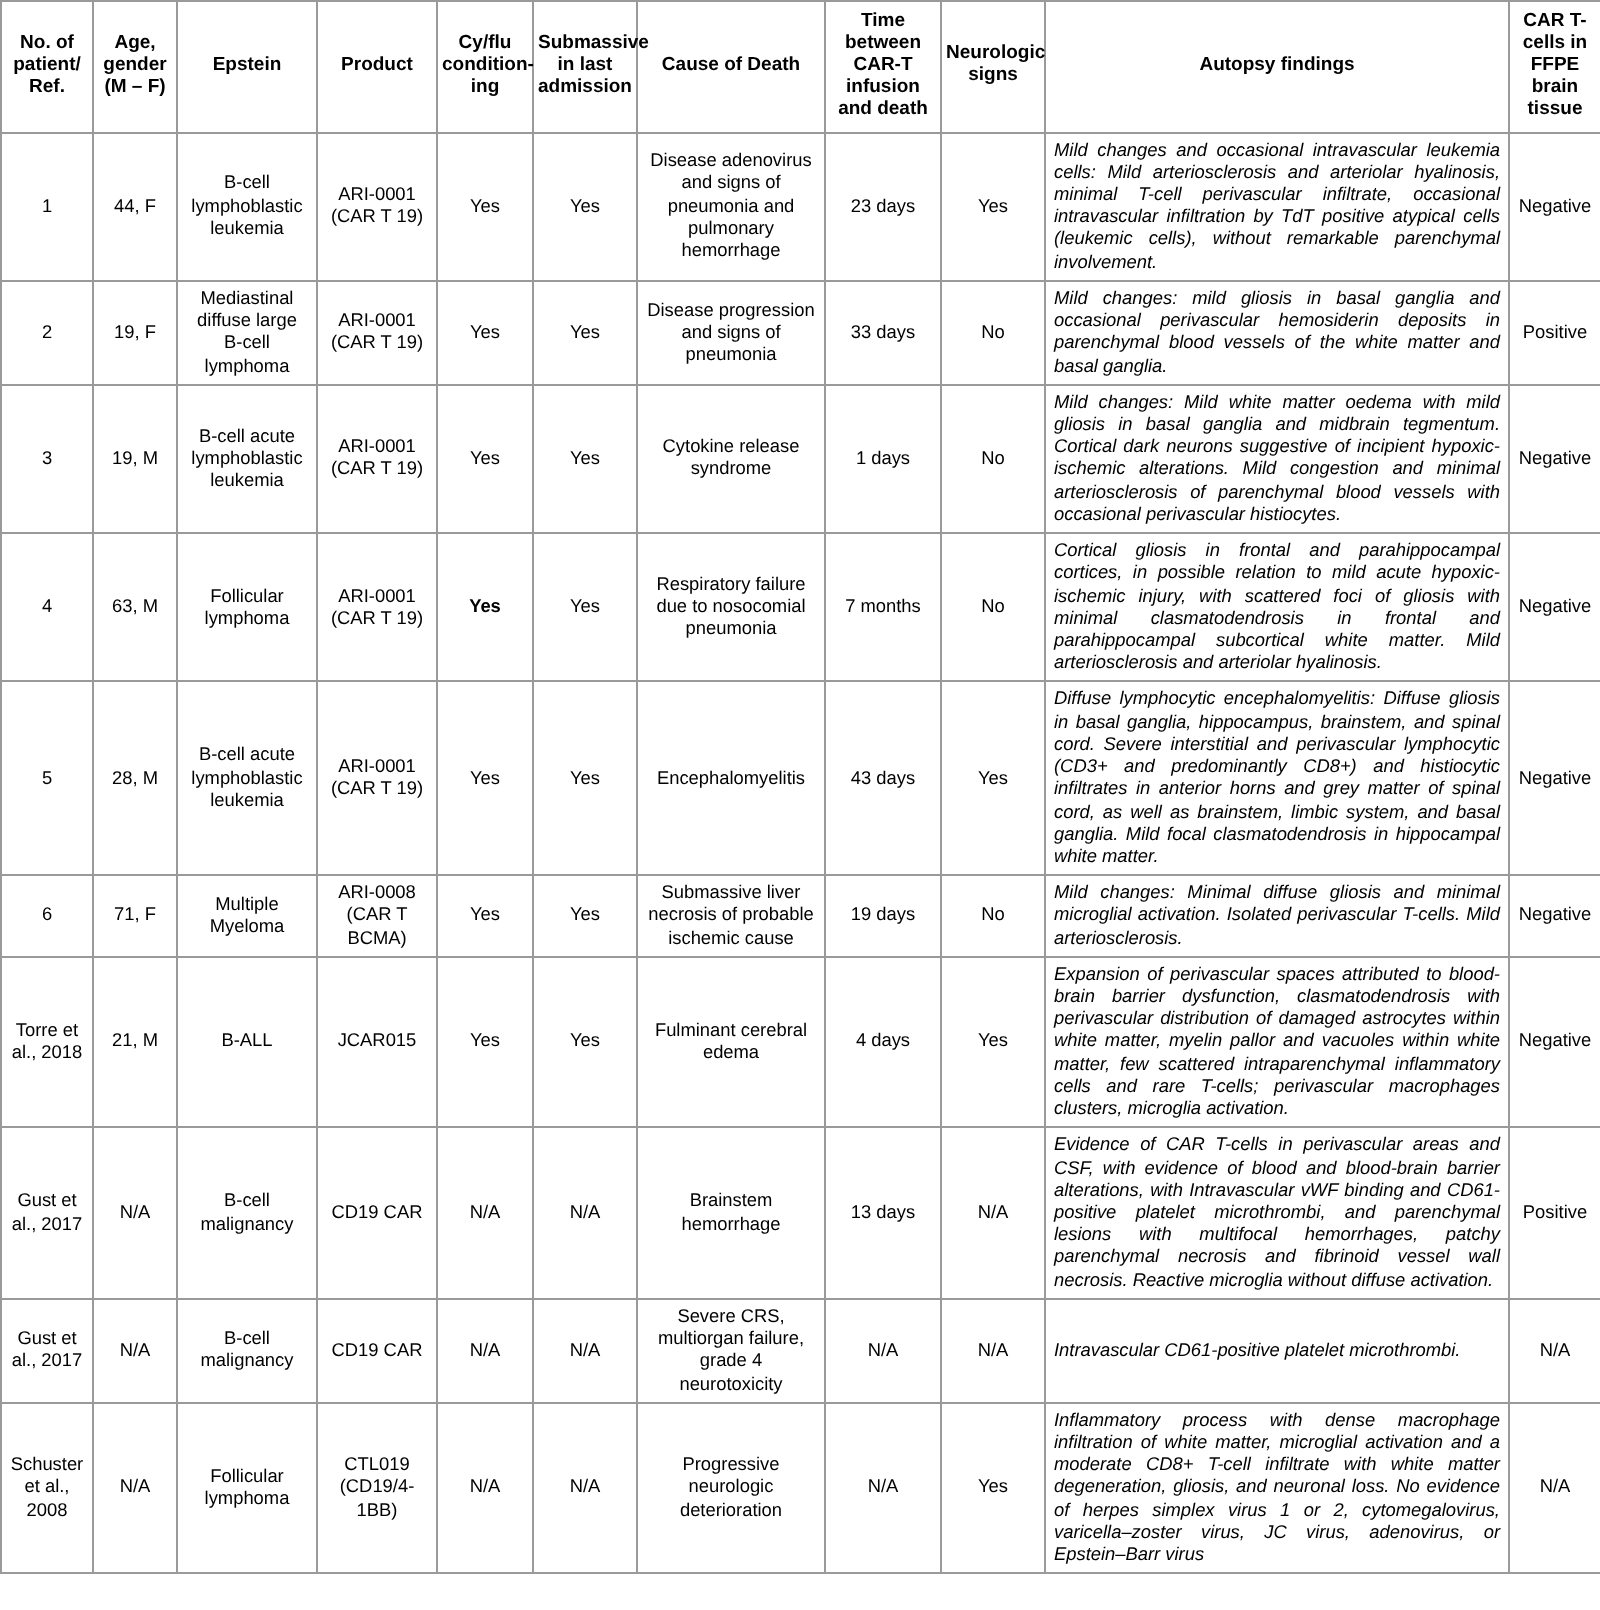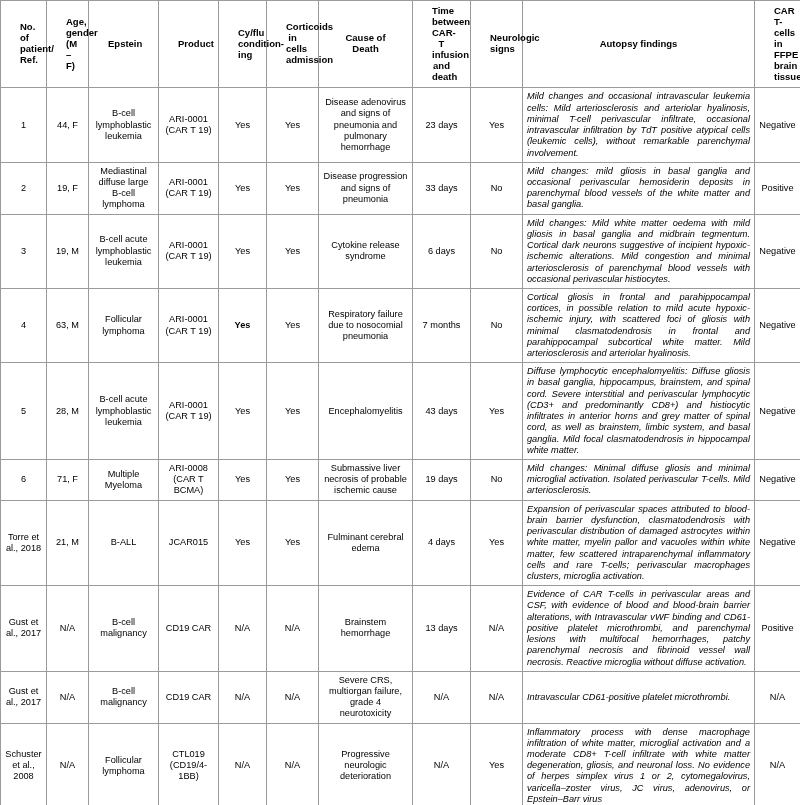--- a/index.html
+++ b/index.html
@@ -27,21 +27,21 @@
     border: 1px solid #9a9a9a;
     vertical-align: middle;
     padding: 3px 4px;
     box-sizing: border-box;
   }
   table.data-table th {
     font-size: 9.5px;
     font-weight: bold;
     text-align: center;
     line-height: 1.15;
-    padding: 5px 19px;
+    padding: 5px 2px;
   }
   table.data-table td {
     font-size: 9.2px;
     line-height: 1.22;
   }
   td.c-center { text-align: center; }
   td.c-just {
     text-align: justify;
     padding: 5px 6px;
     hyphens: auto;
@@ -79,21 +79,21 @@
         <col class="col-autopsy">
         <col class="col-ffpe">
     </colgroup>
     <thead>
       <tr>
         <th>No. of patient/ Ref.</th>
         <th>Age, gender (M – F)</th>
         <th>Epstein</th>
         <th>Product</th>
         <th>Cy/flu condition-ing</th>
-        <th>Corticoids in cells admission</th>
+        <th>Submassive in last admission</th>
         <th>Cause of Death</th>
         <th>Time between CAR-T infusion and death</th>
         <th>Neurologic signs</th>
         <th>Autopsy findings</th>
         <th>CAR T-cells in FFPE brain tissue</th>
       </tr>
     </thead>
     <tbody>
       <tr>
         <td class="c-center">1</td>
@@ -122,21 +122,21 @@
         <td class="c-center">Positive</td>
       </tr>
       <tr>
         <td class="c-center">3</td>
         <td class="c-center">19, M</td>
         <td class="c-center">B-cell acute lymphoblastic leukemia</td>
         <td class="c-center">ARI-0001 (CAR T 19)</td>
         <td class="c-center">Yes</td>
         <td class="c-center">Yes</td>
         <td class="c-center">Cytokine release syndrome</td>
-        <td class="c-center">6 days</td>
+        <td class="c-center">1 days</td>
         <td class="c-center">No</td>
         <td class="c-just">Mild changes: Mild white matter oedema with mild gliosis in basal ganglia and midbrain tegmentum. Cortical dark neurons suggestive of incipient hypoxic-ischemic alterations. Mild congestion and minimal arteriosclerosis of parenchymal blood vessels with occasional perivascular histiocytes.</td>
         <td class="c-center">Negative</td>
       </tr>
       <tr>
         <td class="c-center">4</td>
         <td class="c-center">63, M</td>
         <td class="c-center">Follicular lymphoma</td>
         <td class="c-center">ARI-0001 (CAR T 19)</td>
         <td class="c-center bold">Yes</td>

